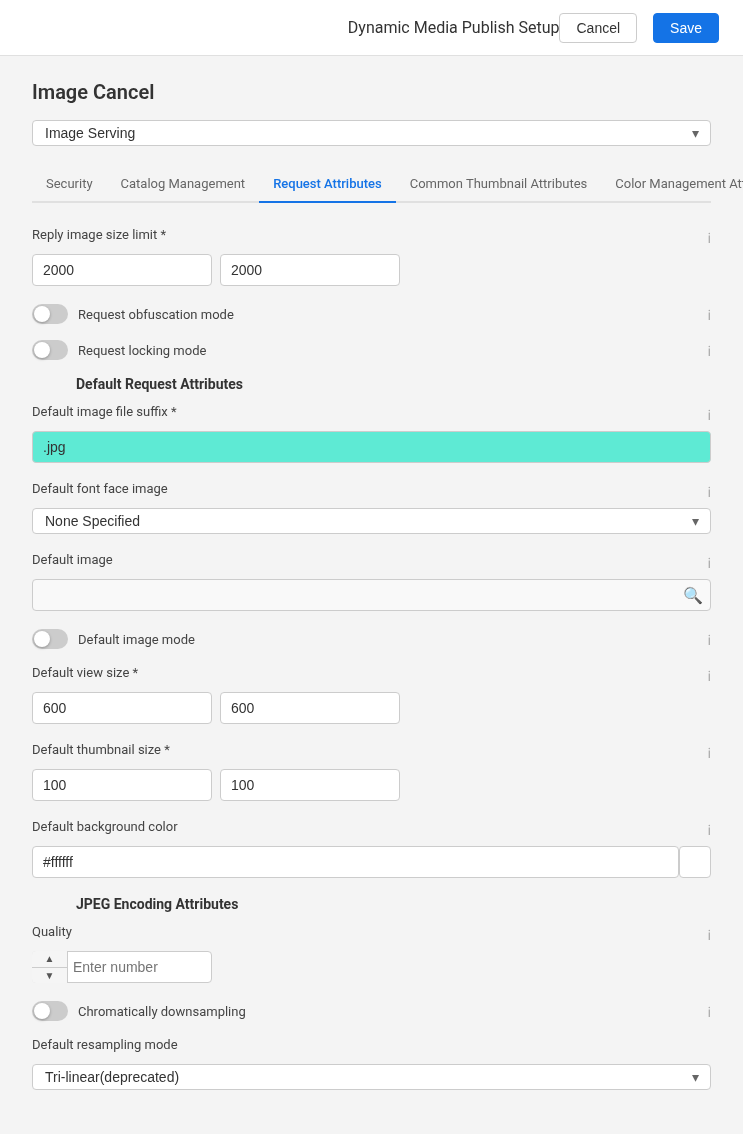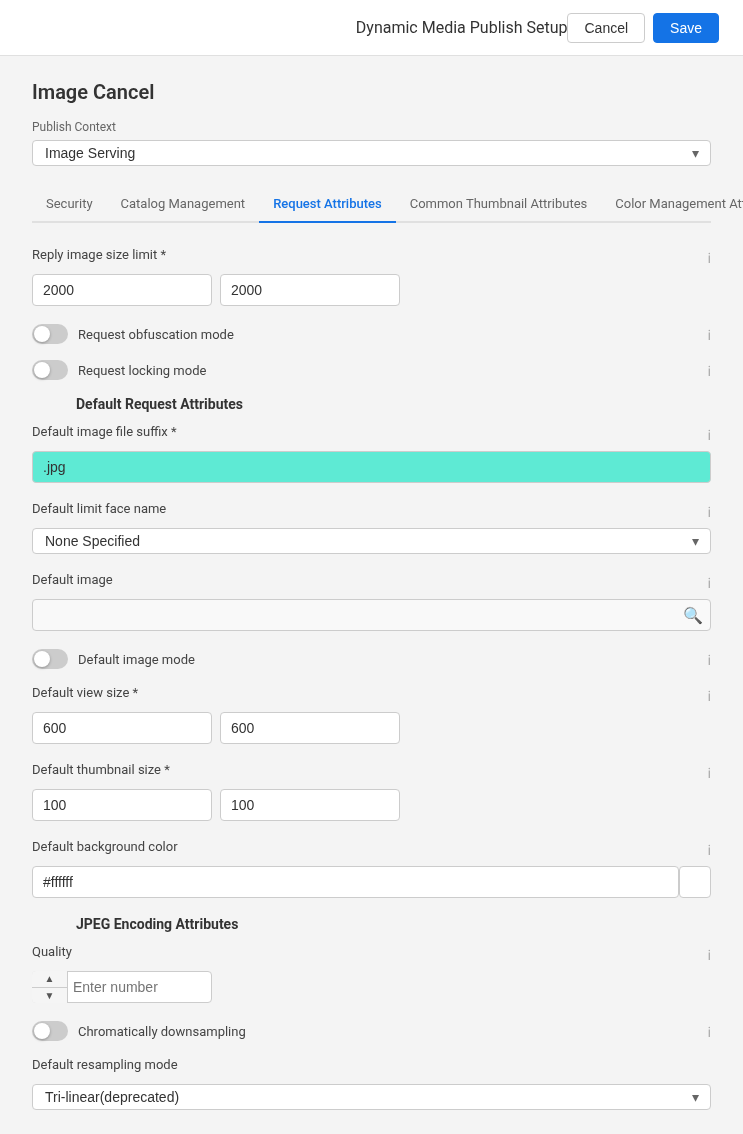--- a/index.html
+++ b/index.html
@@ -39,20 +39,21 @@
       color: #333;
     }
     .btn-save {
       background: #1473e6;
       border: 1px solid #1473e6;
       padding: 6px 16px;
       border-radius: 4px;
       cursor: pointer;
       font-size: 14px;
       color: #fff;
+      margin-left: 8px;
     }
     .content {
       padding: 24px 32px;
     }
     .page-title {
       font-size: 20px;
       font-weight: 600;
       color: #333;
       margin-bottom: 16px;
     }
@@ -274,21 +275,20 @@
   <div class="top-bar-actions">
     <button class="btn-cancel">Cancel</button>
     <button class="btn-save">Save</button>
   </div>
 </div>
 
 <div class="content">
 
   <div class="page-title">Image Cancel</div>
 
-  <div class="section-label">Publish Context</div>
   <div class="dropdown-wrapper">
     <select class="dropdown-select">
       <option>Image Serving</option>
       <option>Image Rendering</option>
       <option>Video</option>
     </select>
     <span class="dropdown-arrow">▾</span>
   </div>
 
   <div class="tabs">
@@ -327,21 +327,21 @@
   <div style="position:relative; margin-bottom:18px;">
     <div class="label-with-info">
       <span class="field-label">Default image file suffix *</span>
       <span class="info-icon">ℹ</span>
     </div>
     <input class="text-input" type="text" value=".jpg" style="">
   </div>
 
   <div style="position:relative; margin-bottom:18px;">
     <div class="label-with-info">
-      <span class="field-label">Default limit face name</span>
+      <span class="field-label">Default font face image</span>
       <span class="info-icon">ℹ</span>
     </div>
     <div class="dropdown-wrapper" style="margin-bottom:0;">
       <select class="dropdown-select">
         <option>None Specified</option>
         <option>Arial</option>
         <option>Times New Roman</option>
         <option>Courier New</option>
       </select>
       <span class="dropdown-arrow">▾</span>

